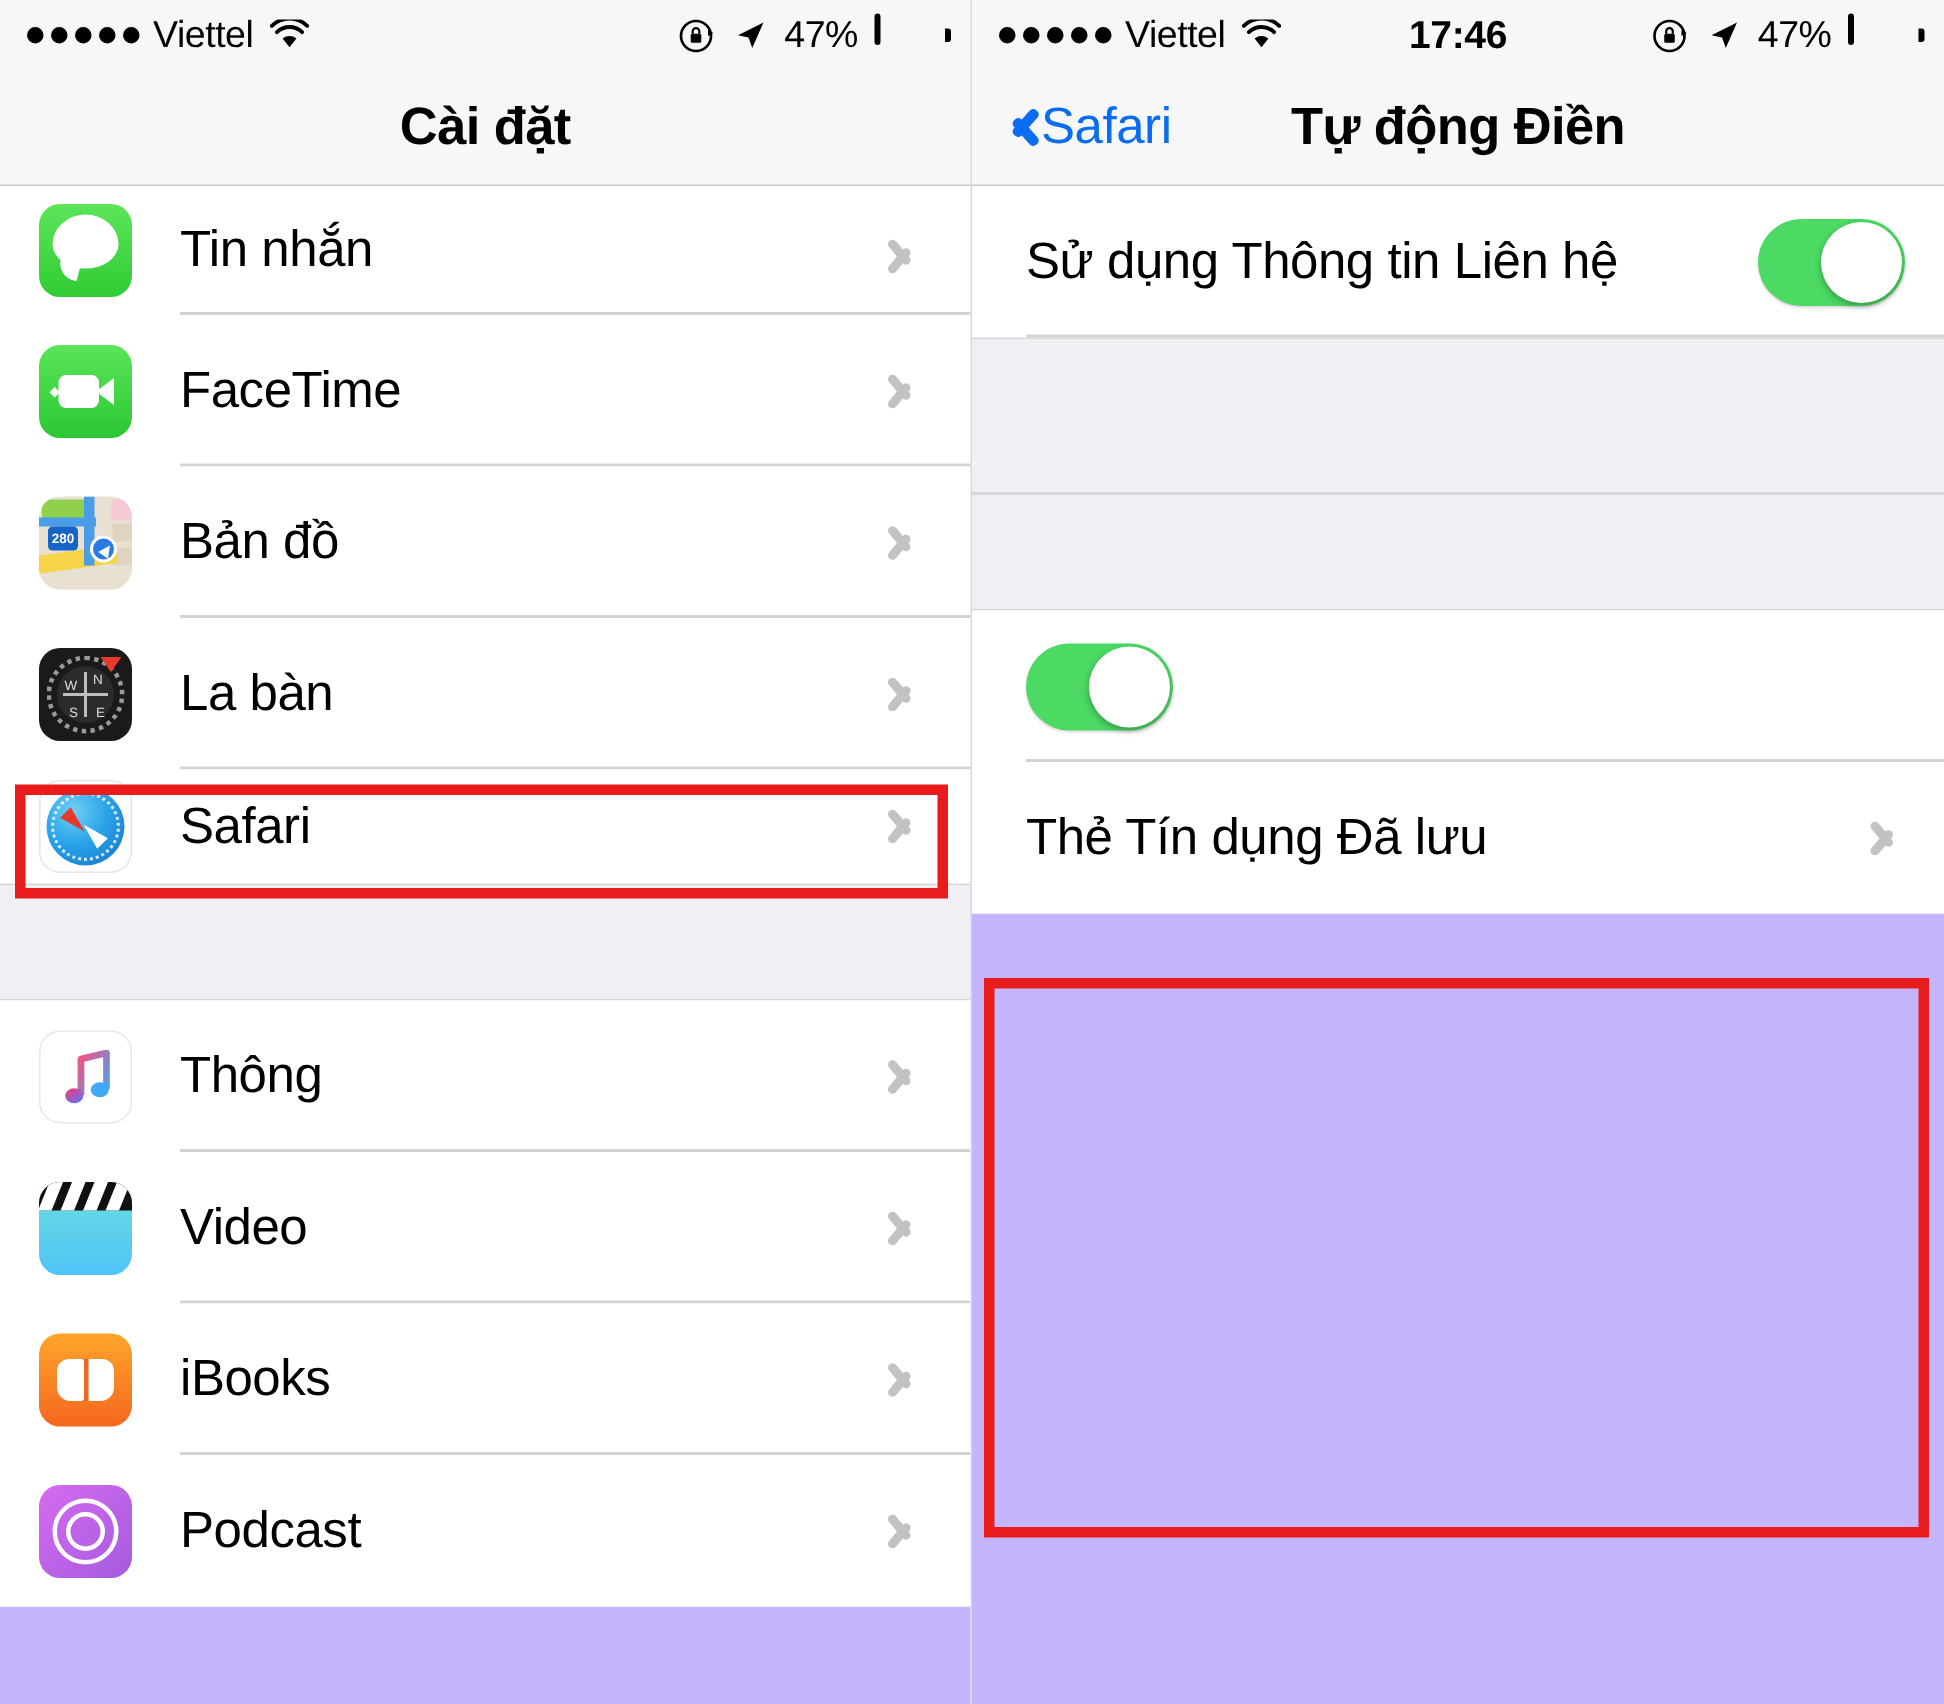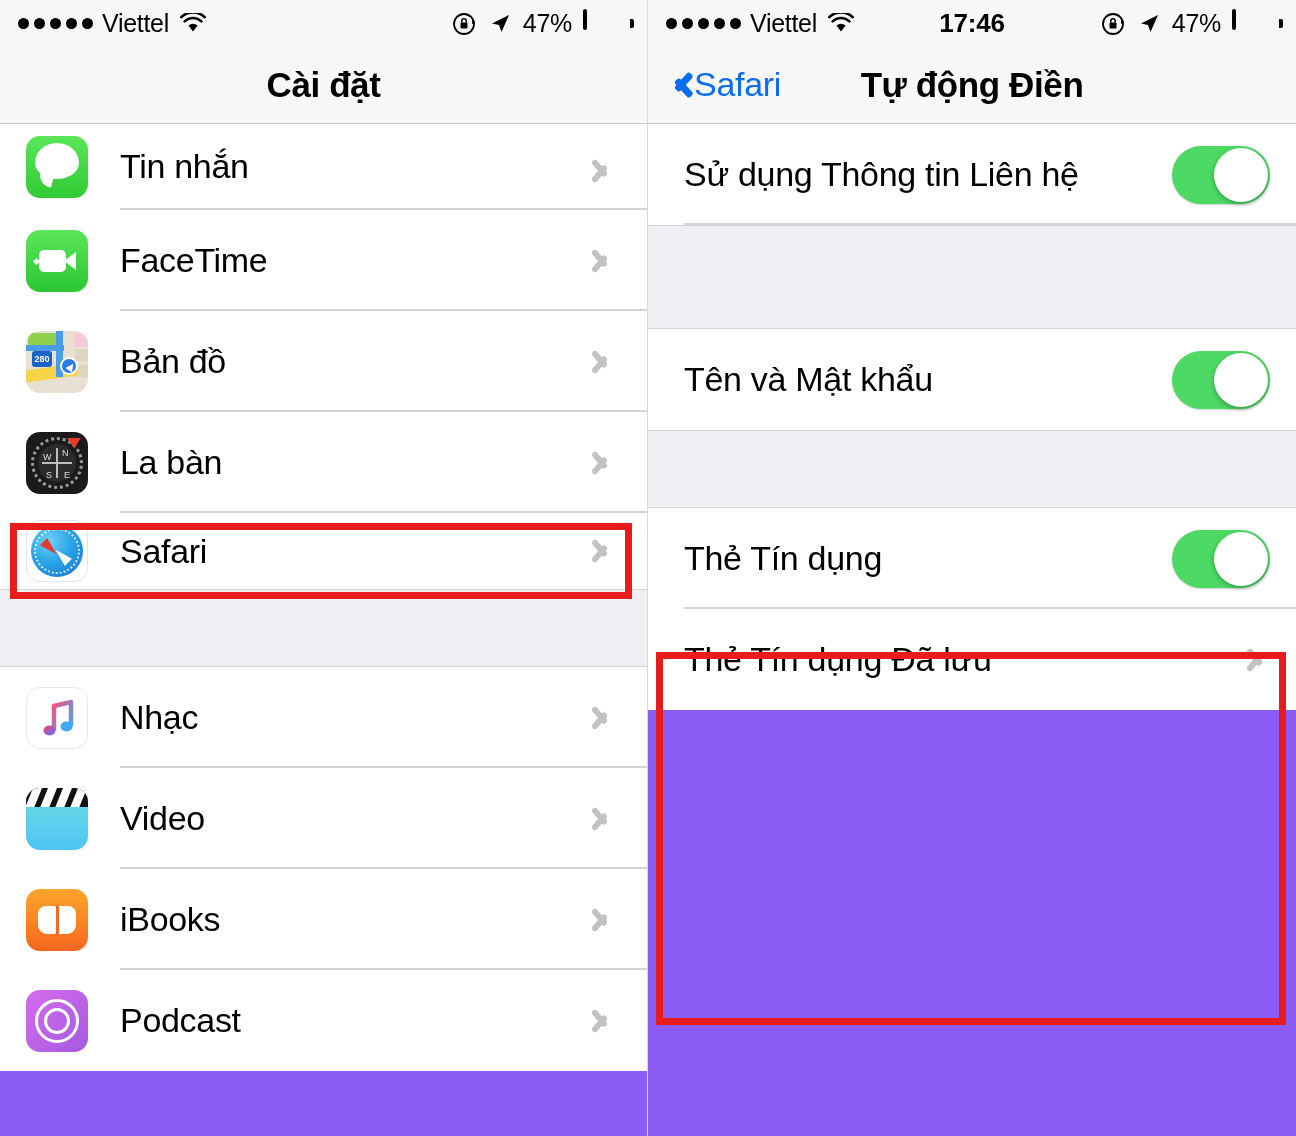--- a/index.html
+++ b/index.html
@@ -66,21 +66,21 @@
   }
   .chev-back::before, .chev-back::after {
     content: ""; position: absolute; background: #0a6cf0;
     width: 6.5px; height: 22px; border-radius: 3px; left: 7px;
   }
   .chev-back::before { top: 0px; transform: rotate(42deg); transform-origin: bottom center; }
   .chev-back::after  { bottom: 0px; transform: rotate(-42deg); transform-origin: top center; }
   .back-label { font-size: 34px; color: #0a6cf0; letter-spacing: -0.3px; }
 
   
-  .scroll { position: absolute; left: 0; right: 0; top: 124px; bottom: 0; background: #8b5cf6; }
+  .scroll { position: absolute; left: 0; right: 0; top: 124px; bottom: 0; background: #c4b5fd; }
   .group { background: #fff; }
   .row {
     display: flex; align-items: center; height: 101px;
     background: #fff; position: relative; padding-left: 26px;
   }
   .row .sep {
     position: absolute; left: 120px; right: 0; bottom: 0; height: 2px; background: #d3d3d3;
   }
   .app-icon {
     width: 62px; height: 62px; border-radius: 14px; flex: none;
@@ -382,21 +382,21 @@
                 <linearGradient id="mg2" x1="0" y1="0" x2="1" y2="1">
                   <stop offset="0" stop-color="#F94E7E"></stop>
                     <stop offset="1" stop-color="#3FA9F5"></stop>
                 </linearGradient>
               </defs>
               <path d="M12 30 V6 L29 2 V26" stroke="url(#mg2)" stroke-width="4.5" fill="none" stroke-linejoin="round"></path>
               <ellipse cx="7.5" cy="30.5" rx="6" ry="5" fill="url(#mg)"></ellipse>
               <ellipse cx="24.5" cy="26.5" rx="6" ry="5" fill="#3FA9F5"></ellipse>
             </svg>
           </div>
-          <div class="row-label">Nhạc</div>
+          <div class="row-label">Thông</div>
           <div class="chev"></div>
           <div class="sep"></div>
         </div>
 
         <div class="row">
           <div class="app-icon ic-video">
             <span class="clap">
               <span class="stripe" style="left:3px"></span>
               <span class="stripe" style="left:18px"></span>
               <span class="stripe" style="left:33px"></span>
@@ -492,34 +492,25 @@
           <div class="srow-label">Sử dụng Thông tin Liên hệ</div>
           <div class="toggle">
               <span class="knob"></span>
             </div>
           <div class="sep2"></div>
         </div>
       </div>
 
       <div class="gap tall"></div>
 
-      <div class="group">
-        <div class="srow nosep2">
-          <div class="srow-label">Tên và Mật khẩu</div>
-          <div class="toggle">
-              <span class="knob"></span>
-            </div>
-        </div>
-      </div>
 
       <div class="gap"></div>
 
       <div class="group">
         <div class="srow">
-          <div class="srow-label">Thẻ Tín dụng</div>
           <div class="toggle">
               <span class="knob"></span>
             </div>
           <div class="sep2"></div>
         </div>
         <div class="srow nosep2">
           <div class="srow-label">Thẻ Tín dụng Đã lưu</div>
           <div class="chev" style="margin-right:0"></div>
         </div>
       </div>

